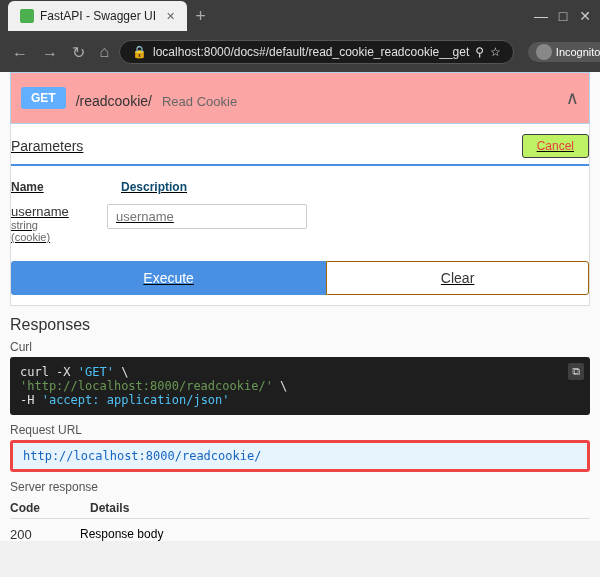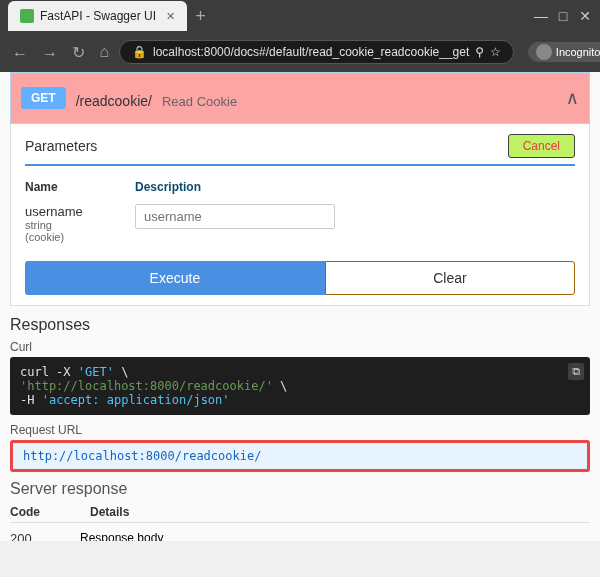--- a/index.html
+++ b/index.html
@@ -28,51 +28,51 @@
     .page-content { background: #fafafa; height: calc(577px - 108px); overflow-y: auto; overflow-x: hidden; }
 
     
     .swagger-section { padding: 0 10px 0 10px; }
     .endpoint-header { background: #fca5a5; border: 1px solid #b0d4ee; display: flex; align-items: flex-end; padding: 14px 10px; margin-top: 0; justify-content: space-between; }
     .method-badge { background: #61affe; color: white; font-weight: bold; font-size: 12px; padding: 4px 10px; border-radius: 3px; margin-right: 10px; }
     .endpoint-path { color: #333; font-size: 14px; font-weight: 500; }
     .endpoint-summary { color: #666; font-size: 13px; margin-left: 10px; }
     .collapse-btn { color: #555; font-size: 18px; cursor: pointer; margin-left: auto; }
 
-    .params-section { background: white; border: 1px solid #ddd; border-top: none; padding: 10px 14px; }
+    .params-section { background: white; border: 1px solid #ddd; border-top: none; padding: 10px 0; text-decoration: underline; }
     .params-header { display: flex; align-items: center; justify-content: space-between; border-bottom: 2px solid #4990e2; padding-bottom: 6px; margin-bottom: 10px; }
     .params-title { font-size: 14px; color: #333; font-weight: 500; }
     .cancel-btn { border: 1px solid #404040; color: #e83e3e; background: #bef264; padding: 4px 14px; border-radius: 3px; cursor: pointer; font-size: 12px; }
 
     .param-table-header { display: flex; gap: 20px; padding: 4px 0 6px 0; }
     .param-col-name { font-size: 12px; font-weight: bold; color: #333; width: 90px; }
     .param-col-desc { font-size: 12px; font-weight: bold; color: #0c4a6e; }
 
-    .param-row { display: flex; gap: 20px; align-items: flex-start; padding: 4px 0; }
+    .param-row { display: flex; gap: 6px; align-items: flex-start; padding: 4px 0; }
     .param-name-block { width: 90px; }
     .param-name { font-size: 13px; color: #333; }
     .param-type { font-size: 11px; color: #666; }
     .param-input { border: 1px solid #ccc; padding: 4px 8px; font-size: 13px; color: #999; width: 200px; border-radius: 2px; }
 
     .action-buttons { display: flex; margin-top: 14px; }
     .execute-btn { flex: 0.55; background: #4990e2; color: white; border: none; padding: 8px; font-size: 14px; cursor: pointer; border-radius: 3px 0 0 3px; }
     .clear-btn { flex: 0.45; background: white; color: #333; border: 1px solid #a16207; padding: 8px; font-size: 14px; cursor: pointer; border-radius: 0 3px 3px 0; }
 
     .responses-title { font-size: 16px; color: #333; padding: 10px 0 6px 0; font-weight: 500; }
 
     .curl-section, .request-url-section { margin-bottom: 8px; }
     .section-label { font-size: 12px; color: #555; margin-bottom: 3px; }
     .code-block { background: #1e1e1e; color: #e0e0e0; padding: 8px 10px; border-radius: 3px; font-family: monospace; font-size: 12px; position: relative; }
     .code-block .green { color: #6a9955; }
     .code-block .blue-str { color: #4fc3f7; }
     .url-block { background: #e8f4fd; border: 3px solid #ef4444; padding: 6px 10px; border-radius: 3px; font-family: monospace; font-size: 12px; color: #1565c0; }
 
     .copy-btn { position: absolute; right: 6px; top: 6px; background: rgba(255,255,255,0.15); border: none; color: #ccc; cursor: pointer; padding: 2px 4px; border-radius: 2px; font-size: 11px; }
 
-    .server-response-label { font-size: 16px; color: #555; margin: 6px 0 4px 0; }
+    .server-response-label { font-size: 12px; color: #555; margin: 6px 0 4px 0; }
     .response-table-header { display: flex; gap: 20px; padding: 3px 0; border-bottom: 1px solid #ddd; margin-bottom: 4px; }
     .resp-col { font-size: 12px; font-weight: bold; color: #333; }
     .response-row { display: flex; gap: 20px; align-items: flex-start; padding: 4px 0; }
     .resp-code { font-size: 13px; color: #333; width: 50px; }
     .resp-details { flex: 1; }
     .resp-body-label { font-size: 12px; color: #000000; margin-bottom: 3px; }
     .resp-body-block { background: #1e1e1e; color: #e0e0e0; padding: 8px 10px; border-radius: 3px; font-family: monospace; font-size: 12px; position: relative; margin-bottom: 8px; }
     .download-area { position: absolute; right: 6px; top: 6px; display: flex; gap: 4px; align-items: center; }
     .download-btn { background: #4990e2; color: white; border: none; padding: 3px 10px; border-radius: 2px; cursor: pointer; font-size: 12px; }
     .copy-icon-btn { background: rgba(255,255,255,0.15); border: none; color: #ccc; cursor: pointer; padding: 3px 5px; border-radius: 2px; font-size: 11px; }

